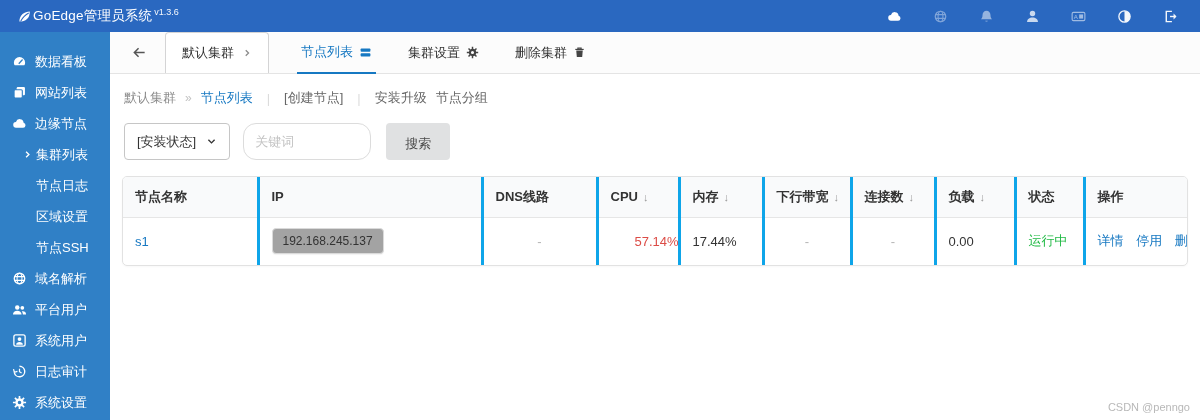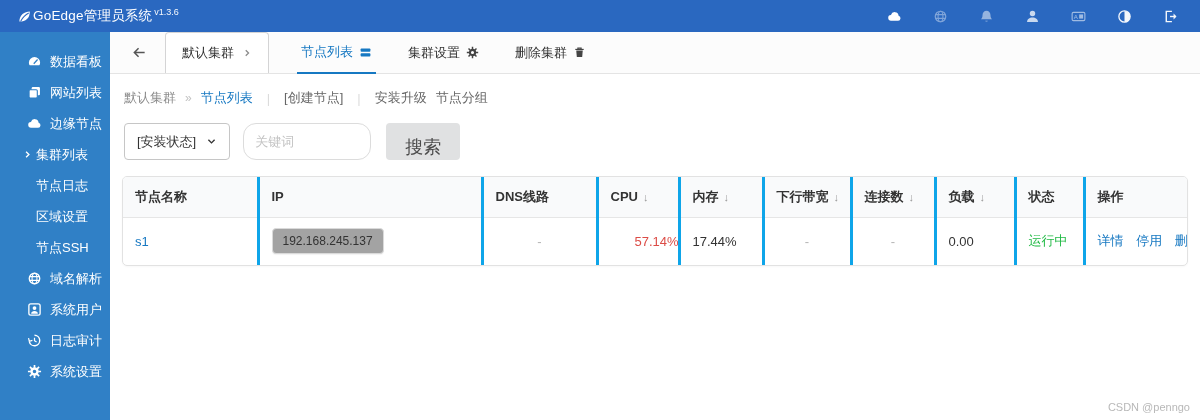--- a/index.html
+++ b/index.html
@@ -14,21 +14,21 @@
   .brand { display:flex; align-items:center; padding-left:16px; }
   .brand-title { font-size:13.5px; letter-spacing:.2px; }
   .brand-ver { font-size:9px; position:relative; top:-4px; margin-left:2px; opacity:.95; }
   .top-icons { margin-left:auto; display:flex; align-items:center; gap:31px; padding-right:22px; }
   .tico { width:15px; height:15px; color:#fff; cursor:pointer; }
   .op45{opacity:.40} .op55{opacity:.50} .op80{opacity:.75} .op60{opacity:.55} .op95{opacity:.95}
 
   
   .sidebar { position:absolute; left:0; top:32px; width:110px; height:388px;
     background:var(--sidebar-bg,#3080c6); color:#fff; padding-top:14px; }
-  .side-item { display:flex; align-items:center; height:31px; padding-left:27px;
+  .side-item { display:flex; align-items:center; height:31px; padding-left:12px;
     font-size:13px; cursor:pointer; white-space:nowrap; }
   .side-item .sico { width:15px; height:15px; margin-right:8px; flex:0 0 15px; }
   .side-item.sub { padding-left:36px; }
   .side-item.sub .subarrow { width:9px; height:9px; margin-left:-13px; margin-right:4px; }
 
   
   .content { position:absolute; left:110px; top:32px; width:1090px; height:388px; background:#fff; }
 
   
   .tabstrip { height:42px; background:#fcfcfc; border-bottom:1px solid #e4e4e4;
@@ -57,21 +57,21 @@
   .filters { display:flex; align-items:center; gap:13px; padding:7px 14px 16px; }
   .sel { height:37px; border:1px solid #c6c6c6; border-radius:4px; background:#fff;
     display:flex; align-items:center; gap:10px; padding:0 12px; font-size:13px; color:#333;
     cursor:pointer; }
   .sel .chev { width:11px; height:11px; color:#333; }
   .kw-input { height:37px; width:128px; border:1px solid #dcdcdc; border-radius:13px;
     padding:0 11px; font-size:13px; color:#333; outline:none;
     font-family:"Liberation Sans","DejaVu Sans",sans-serif; }
   .kw-input::placeholder { color:#c3c3c3; }
   .search-btn { height:37px; margin-left:2px; background:#e0e1e2; border:none; border-radius:4px;
-    padding:12px 19px; font-size:18px; color:#4a4a4a; cursor:pointer;
+    padding:12px 19px; font-size:13px; color:#4a4a4a; cursor:pointer;
     font-family:"Liberation Sans","DejaVu Sans",sans-serif; }
 
   
   .table-wrap { margin:0 12px; border:1px solid #e2e2e2; border-radius:5px; overflow:hidden;
     box-shadow:0 1px 2px rgba(0,0,0,.03); }
   table { width:100%; border-collapse:collapse; table-layout:fixed; }
   th, td { text-align:left; font-size:13px; padding:0 12px; border-left:3px solid #0ea5e9;
     overflow:hidden; white-space:nowrap; }
   th:first-child, td:first-child { border-left:none; }
   thead th { height:40px; background:#f9fafb; font-weight:bold; color:#333;
@@ -198,20 +198,31 @@
   </div>
   <div class="side-item">
     <span class="sico">
       <svg viewBox="0 0 16 16" width="15" height="15">
           <circle cx="8" cy="8" r="5.6" fill="none" stroke="currentColor" stroke-width="1.4"></circle>
           <ellipse cx="8" cy="8" rx="2.6" ry="5.6" fill="none" stroke="currentColor" stroke-width="1.1"></ellipse>
           <path d="M2.7 6h10.6M2.7 10h10.6" stroke="currentColor" stroke-width="1.1"></path>
         </svg>
     </span>
     <span>域名解析</span>
+  </div>
+  <div class="side-item">
+    <span class="sico">
+      <svg viewBox="0 0 16 16" width="15" height="15">
+          <circle cx="5.6" cy="5.8" r="2.4" fill="currentColor"></circle>
+          <circle cx="11" cy="6.2" r="2" fill="currentColor"></circle>
+          <path d="M1 13.2c0-2.4 2-3.9 4.6-3.9s4.6 1.5 4.6 3.9z" fill="currentColor"></path>
+          <path d="M10.6 13.2H15c0-2-1.4-3.3-3.4-3.3-.4 0-.8.1-1.2.2.8.8 1.2 1.9 1.2 3.1z" fill="currentColor"></path>
+        </svg>
+    </span>
+    <span>平台用户</span>
   </div>
   <div class="side-item">
     <span class="sico">
       <svg viewBox="0 0 16 16" width="15" height="15">
           <rect x="2" y="2" width="12" height="12" rx="2" fill="none" stroke="currentColor" stroke-width="1.4"></rect>
           <circle cx="8" cy="6.4" r="2" fill="currentColor"></circle>
           <path d="M4.4 12.6c0-1.9 1.6-3 3.6-3s3.6 1.1 3.6 3z" fill="currentColor"></path>
         </svg>
     </span>
     <span>系统用户</span>

